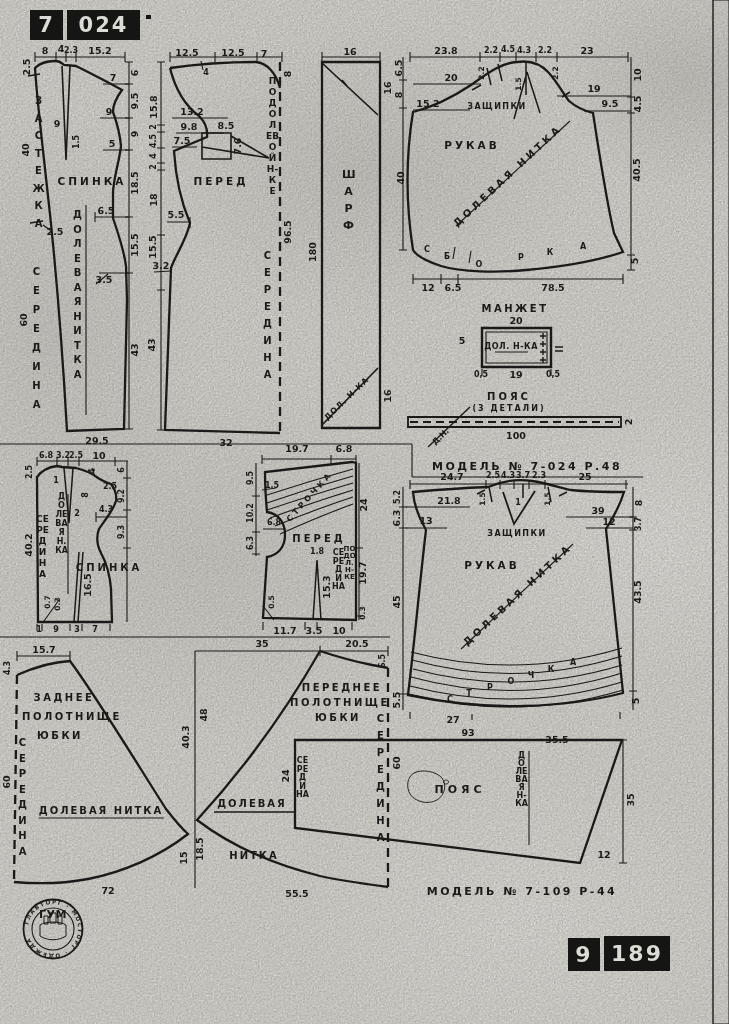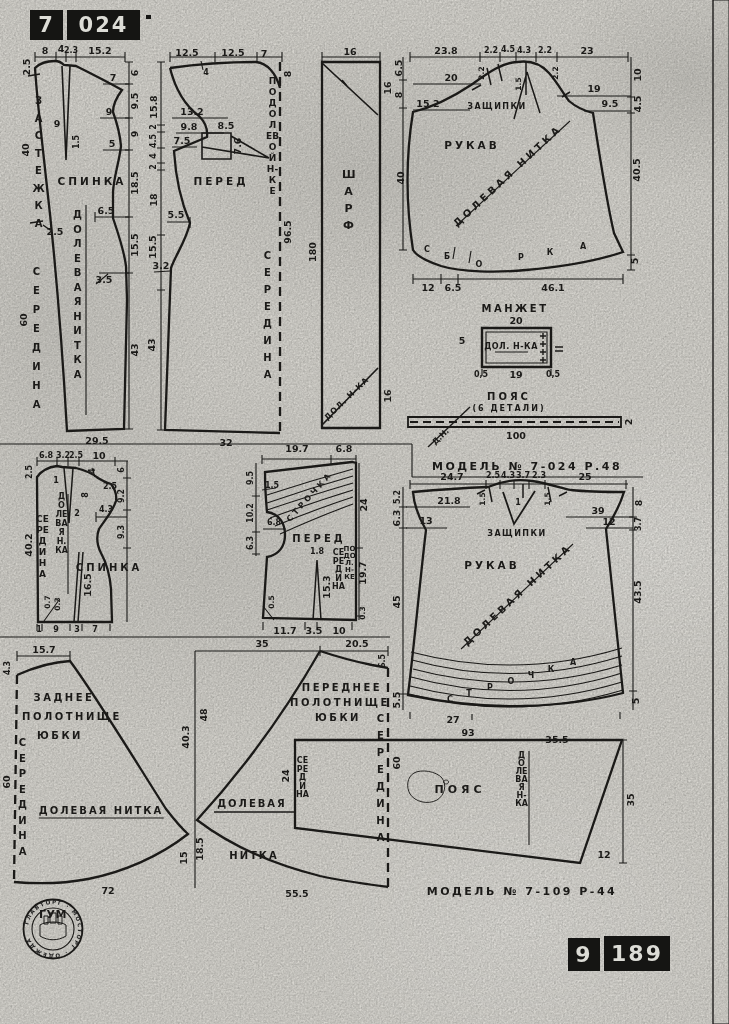--- a/index.html
+++ b/index.html
@@ -270,36 +270,36 @@
   <div class="lbl ttl" style="left:472px;top:145px">РУКАВ</div>
   <div class="lbl" style="left:508px;top:176px;transform:translate(-50%,-50%) rotate(-43deg);letter-spacing:3.5px;font-size:10px">ДОЛЕВАЯ НИТКА</div>
   <div class="lbl sm" style="left:427px;top:250px">С</div>
   <div class="lbl sm" style="left:447px;top:257px">Б</div>
   <div class="lbl sm" style="left:479px;top:265px">О</div>
   <div class="lbl sm" style="left:521px;top:258px">Р</div>
   <div class="lbl sm" style="left:550px;top:253px">К</div>
   <div class="lbl sm" style="left:583px;top:247px">А</div>
   <div class="lbl" style="left:428px;top:288px">12</div>
   <div class="lbl" style="left:453px;top:288px">6.5</div>
-  <div class="lbl" style="left:553px;top:288px">46.1</div>
+  <div class="lbl" style="left:553px;top:288px">78.5</div>
 </div>
 
 <div class="g">
   <div class="lbl" style="left:515px;top:309px;letter-spacing:2.5px;font-size:10px">МАНЖЕТ</div>
   <div class="lbl" style="left:516px;top:321px">20</div>
   <div class="lbl" style="left:462px;top:341px">5</div>
   <div class="lbl sm" style="left:511px;top:347px;letter-spacing:0.5px">ДОЛ. Н-КА</div>
   <div class="lbl sm" style="left:481px;top:375px">0,5</div>
   <div class="lbl" style="left:516px;top:375px">19</div>
   <div class="lbl sm" style="left:553px;top:375px">0,5</div>
 </div>
 
 <div class="g">
   <div class="lbl" style="left:509px;top:397px;letter-spacing:3px;font-size:10px">ПОЯС</div>
-  <div class="lbl sm" style="left:509px;top:409px;letter-spacing:2px">(6 ДЕТАЛИ)</div>
+  <div class="lbl sm" style="left:509px;top:409px;letter-spacing:2px">(3 ДЕТАЛИ)</div>
   <div class="lbl" style="left:516px;top:436px">100</div>
   <div class="lbl r" style="left:629px;top:422px">2</div>
   <div class="lbl sm" style="left:441px;top:437px;transform:translate(-50%,-50%) rotate(-44deg)">Д.Н.</div>
 </div>
 
 <div class="cap" style="left:527px;top:466px">МОДЕЛЬ № 7-024 Р.48</div>
 
 <div class="g">
   <div class="lbl sm" style="left:46px;top:456px">6.8</div>
   <div class="lbl sm" style="left:63px;top:456px">3.2</div>

